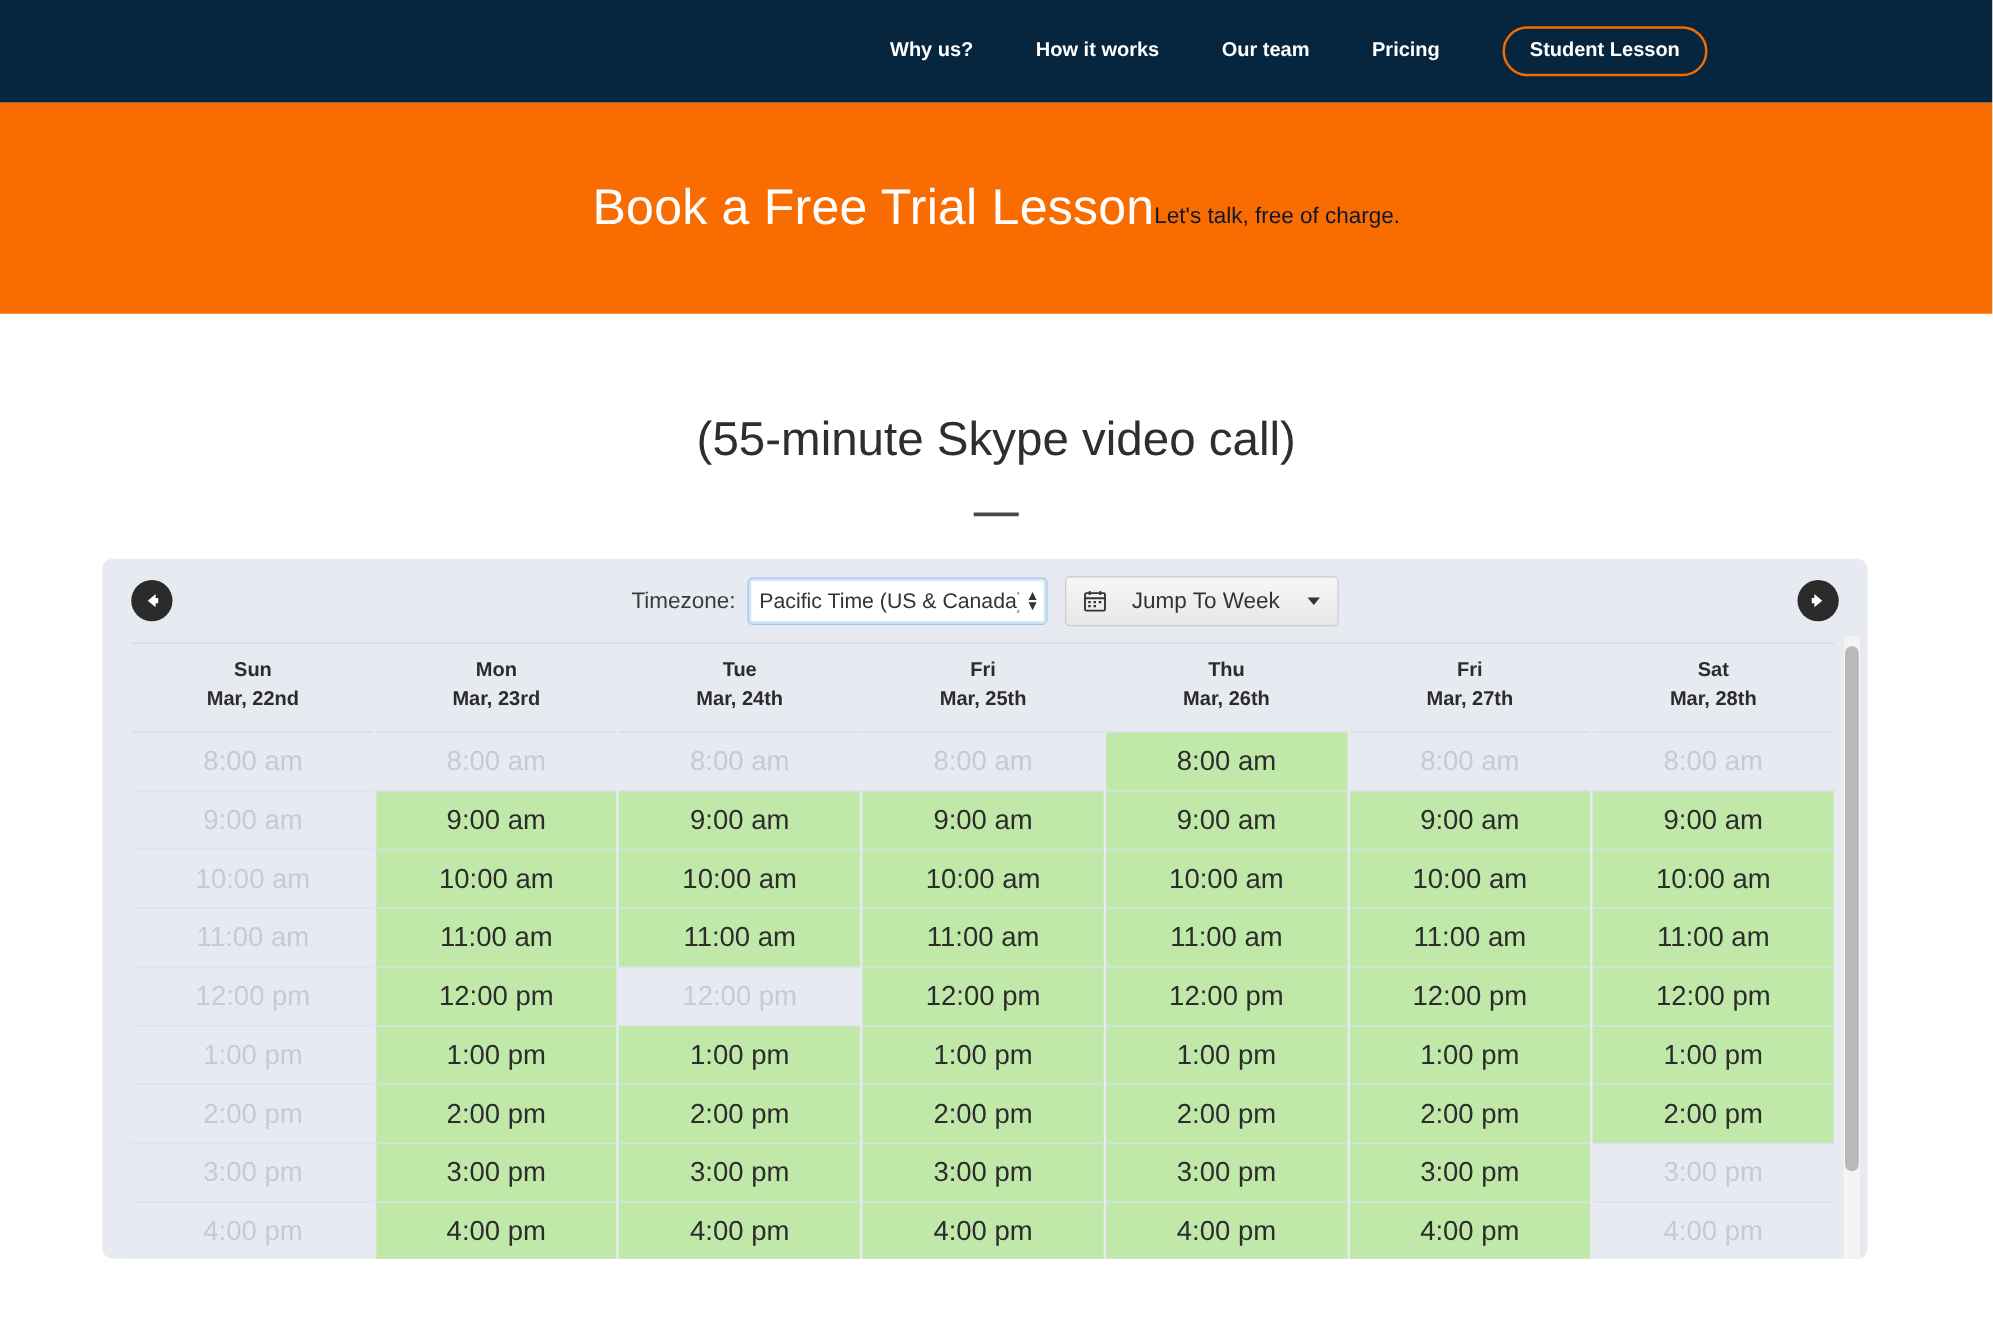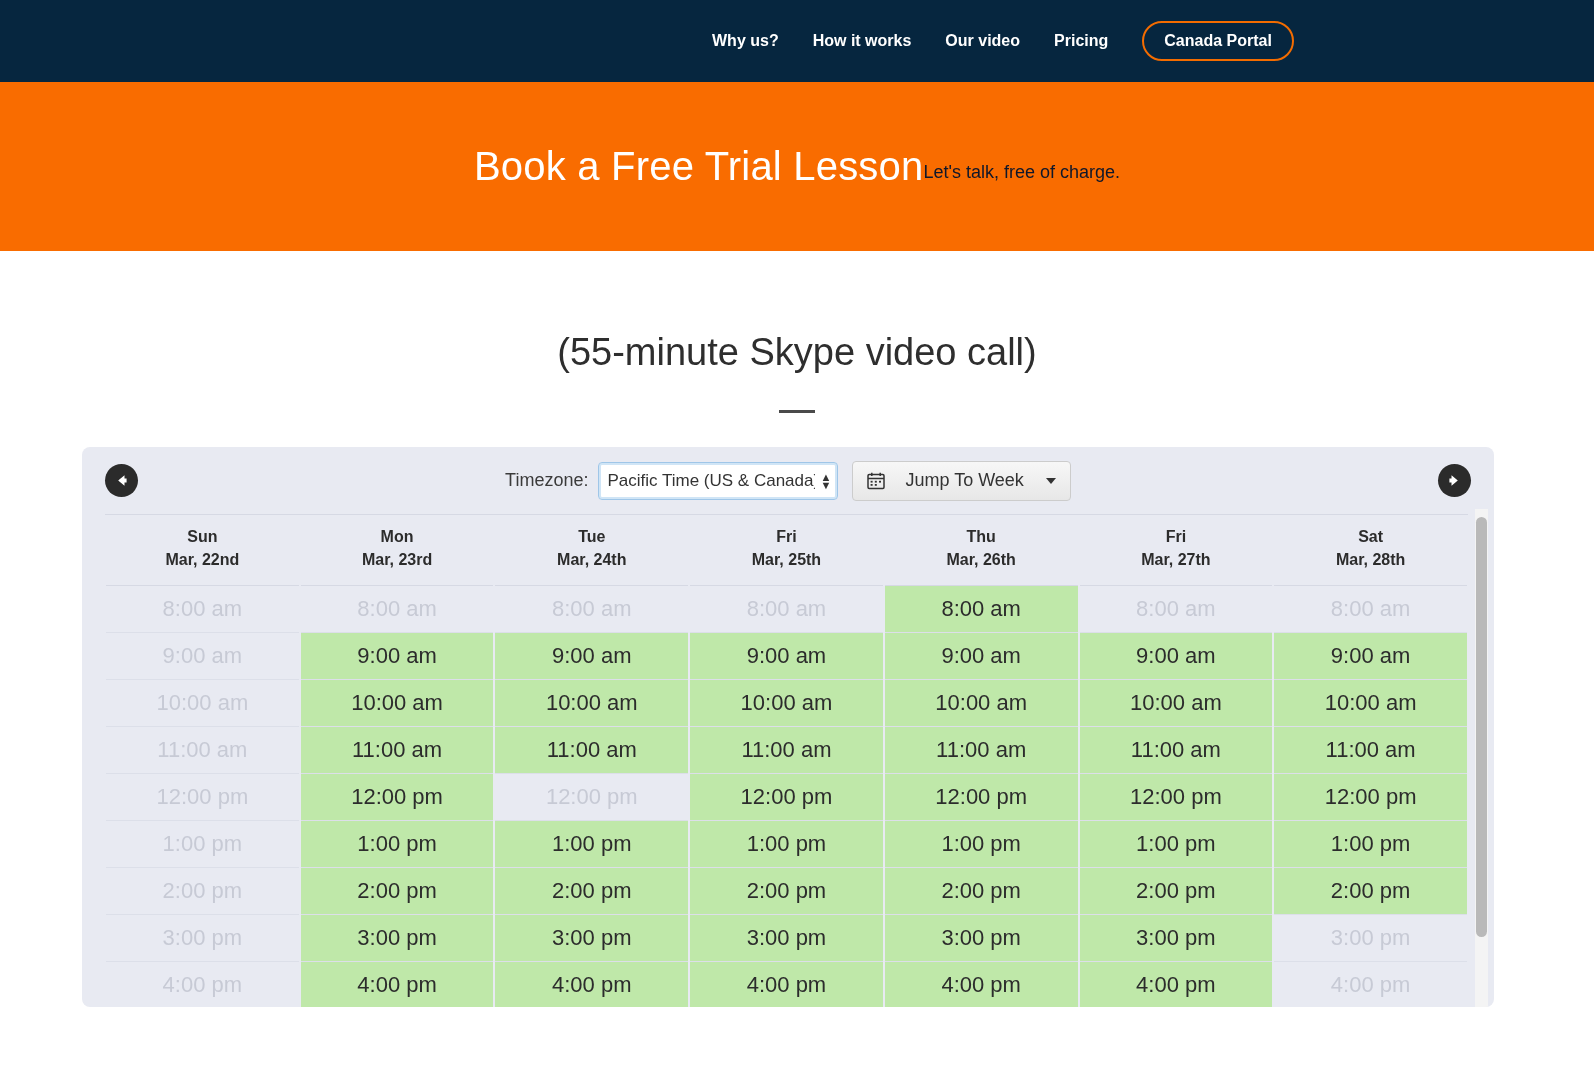--- a/index.html
+++ b/index.html
@@ -54,21 +54,21 @@
     background: #ffffff;
     display: block;
   }
   .logo-mark i.accent { background: #f36c00; width: 6px; height: 6px; }
 
   .nav-links {
     position: absolute;
     left: 712px;
     display: flex;
     align-items: center;
-    gap: 0;
+    gap: 16px;
   }
   .nav-link {
     color: #ffffff;
     font-size: 16px;
     font-weight: 600;
     text-decoration: none;
     margin-right: 34px;
     white-space: nowrap;
   }
   .btn-outline {
@@ -293,23 +293,23 @@
   }
 </style>
 </head>
 <body>
 
 <div class="navbar">
 
   <div class="nav-links">
     <a class="nav-link" href="#">Why us?</a>
     <a class="nav-link" href="#">How it works</a>
-    <a class="nav-link" href="#">Our video</a>
+    <a class="nav-link" href="#">Our team</a>
     <a class="nav-link" href="#">Pricing</a>
-    <button class="btn-outline">Canada Portal</button>
+    <button class="btn-outline">Student Lesson</button>
   </div>
 </div>
 
 <div class="hero">
   <h1>Book a Free Trial Lesson</h1>
   <p>Let's talk, free of charge.</p>
 </div>
 
 <div class="section-head">
   <h2>(55-minute Skype video call)</h2>

